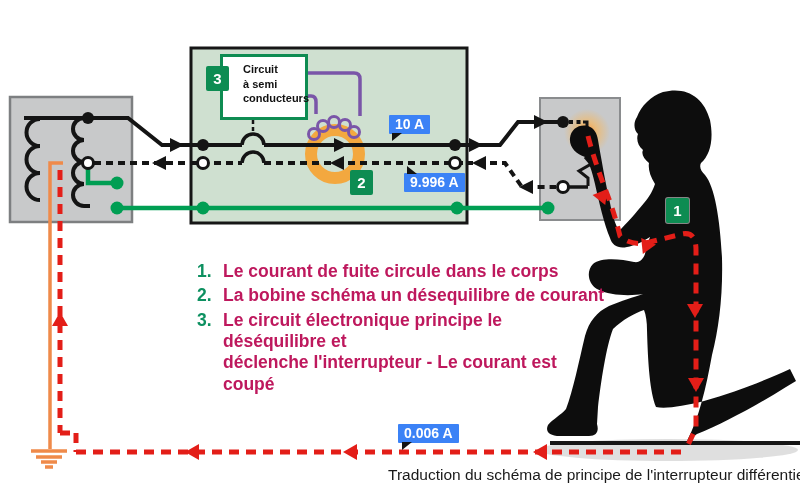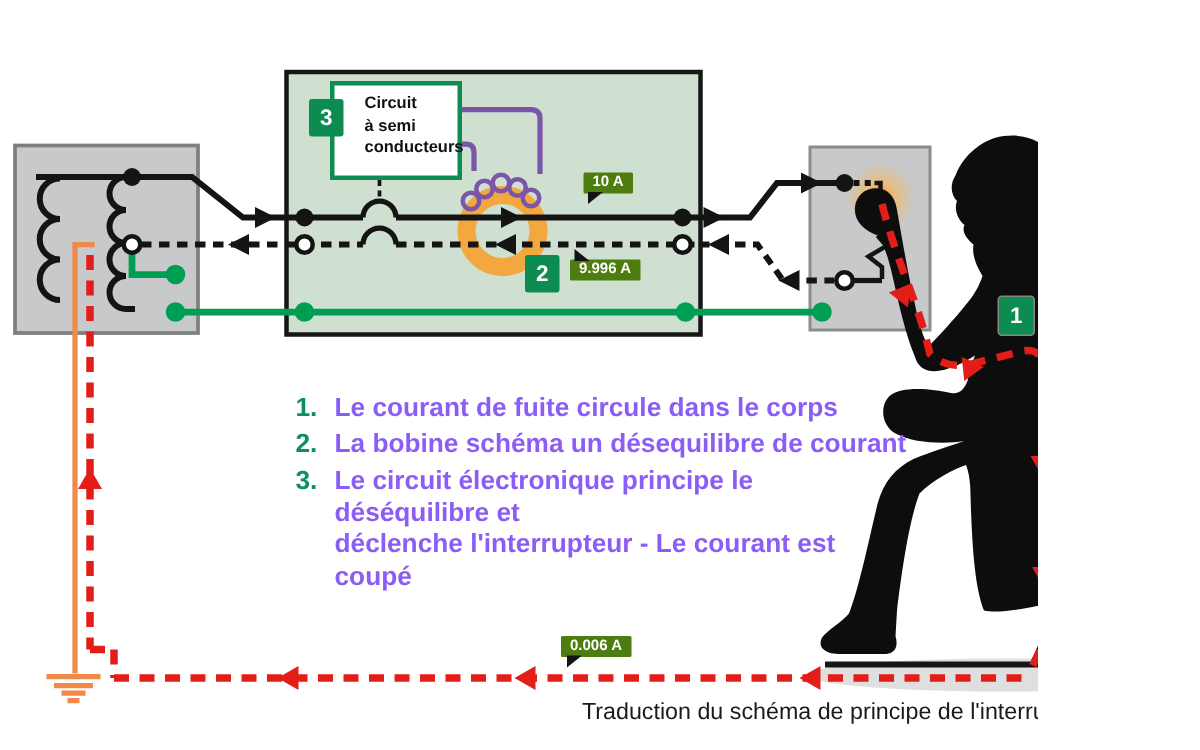--- a/index.html
+++ b/index.html
@@ -1,52 +1,52 @@
 <!DOCTYPE html>
 <html><head>
 <meta charset="utf-8">
 <style>
   html,body{margin:0;padding:0;background:#fff;}
-  #stage{position:relative;width:692px;height:500px;background:#ffffff;overflow:hidden;
+  #stage{position:relative;width:800px;height:500px;background:#ffffff;overflow:hidden;
          font-family:"Liberation Sans", sans-serif;}
   #stage svg{position:absolute;left:0;top:0;}
 
   .overlay{position:absolute;}
 
   
   .semi-box{left:220px;top:54px;width:88px;height:66px;background:#ffffff;
             border:3px solid #0e8c52;box-sizing:border-box;}
   .semi-box .txt{display:block;padding:5px 2px 0 20px;font-size:11px;line-height:1.32;
                  font-weight:bold;color:#111;white-space:pre-line;}
 
   
   .badge{width:23px;height:25px;background:#0d8c52;color:#fff;font-weight:bold;
          font-size:15px;display:flex;align-items:center;justify-content:center;
          border-radius:2px;}
   .badge-3{left:206px;top:66px;}
   .badge-2{left:350px;top:170px;}
   .badge-1{left:666px;top:198px;box-shadow:0 0 0 1px rgba(255,255,255,.5);}
 
   
-  .amp-label{background:#4d7c0f;color:#fff;font-weight:bold;font-size:10px;
+  .amp-label{background:#3b82f6;color:#fff;font-weight:bold;font-size:14px;
              padding:1px 6px 2px 6px;border-radius:1px;white-space:nowrap;}
   .amp-label::after{content:"";position:absolute;width:0;height:0;}
   .amp-line{left:389px;top:115px;}
   .amp-line::after{left:3px;bottom:-7px;border-top:8px solid #131313;border-right:10px solid transparent;}
-  .amp-return{left:380px;top:173px;}
+  .amp-return{left:404px;top:173px;}
   .amp-return::after{left:3px;top:-7px;border-bottom:8px solid #131313;border-right:10px solid transparent;}
-  .amp-leak{left:374px;top:424px;}
+  .amp-leak{left:398px;top:424px;}
   .amp-leak::after{left:4px;bottom:-7px;border-top:8px solid #131313;border-right:10px solid transparent;}
 
   
   .steps{left:197px;top:261px;width:412px;}
   .step-row{display:flex;align-items:flex-start;margin-bottom:3px;}
   .step-num{color:#0d9060;font-weight:bold;font-size:17.5px;line-height:1.22;
             margin-right:8px;min-width:18px;}
-  .step-text{color:#8b5cf6;font-weight:bold;font-size:17.5px;line-height:1.22;
+  .step-text{color:#be185d;font-weight:bold;font-size:17.5px;line-height:1.22;
              white-space:pre-line;}
 
   
   .caption{left:388px;top:466px;font-size:15.5px;color:#1a1a1a;white-space:nowrap;}
 </style>
 </head>
 <body>
 
 <div id="stage">
 

